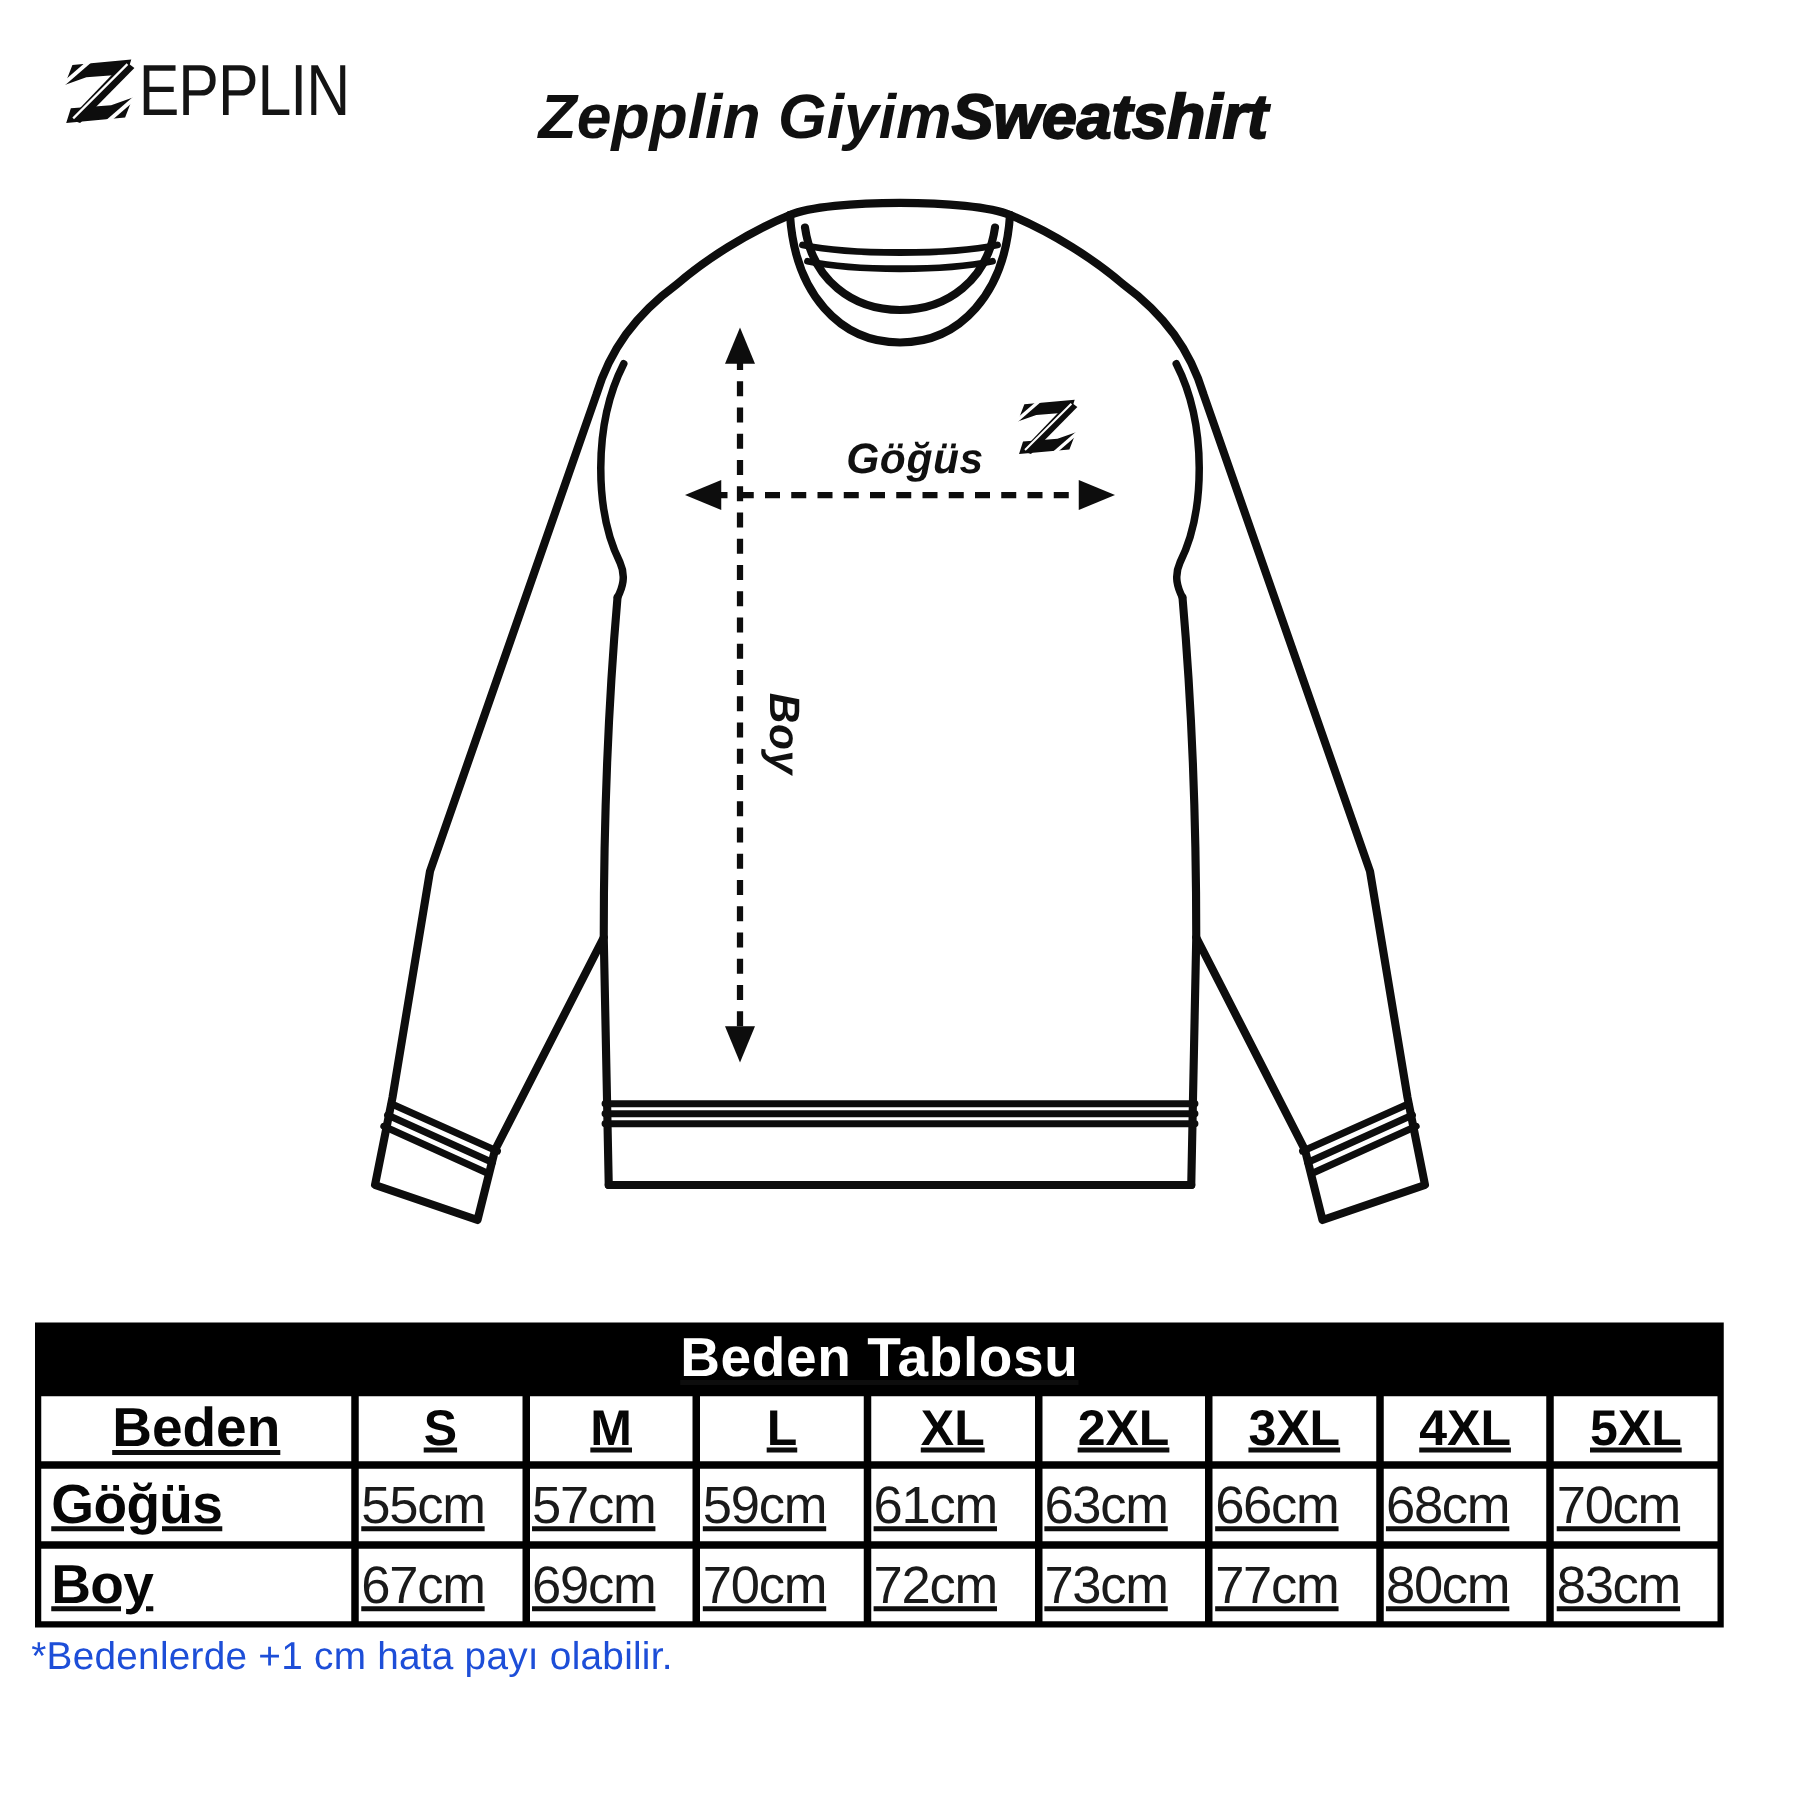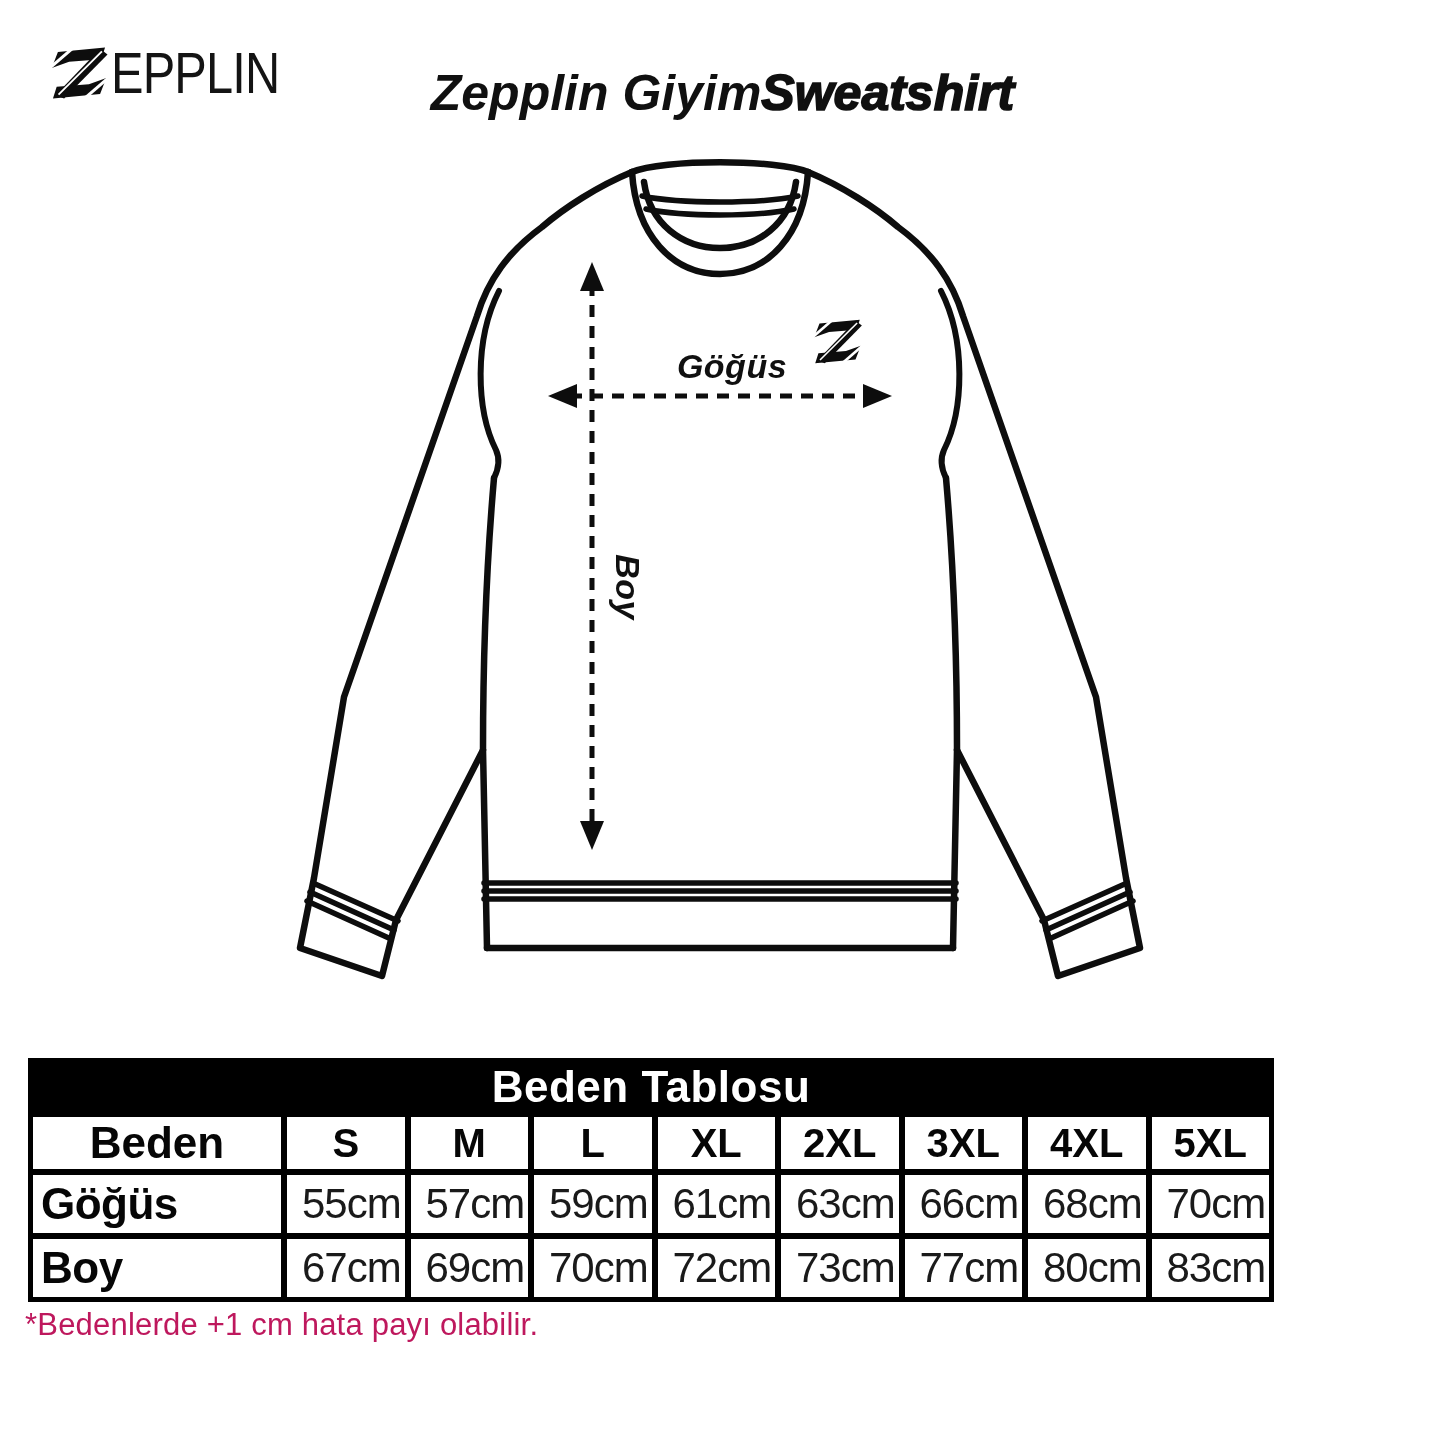--- a/index.html
+++ b/index.html
@@ -37,38 +37,38 @@
   
   .diagram{position:absolute;left:280px;top:150px;width:880px;height:880px;}
   .diagram svg{display:block;}
   .dim-label{
     font-family:"Liberation Sans",sans-serif;font-style:italic;
     font-weight:700;font-size:34px;fill:#101010;letter-spacing:.5px;
   }
 
   
   .size-table{
-    position:absolute;left:28px;top:1058px;width:1246px;
+    position:absolute;left:28px;top:1058px;width:1351px;
     background:var(--frame);
     display:grid;grid-template-columns:248px repeat(8,1fr);
-    gap:6px;padding:5px;
+    gap:6px;padding:5px;text-decoration:underline;
   }
   .band{
     grid-column:1/-1;height:48px;background:var(--frame);color:var(--band-text);
     display:flex;align-items:center;justify-content:center;
     font-weight:700;font-size:44px;letter-spacing:.5px;
   }
   .cell{background:var(--cell);display:flex;align-items:center;color:#060606;text-align:right;}
   .cell.head{justify-content:center;font-weight:700;font-size:40px;height:52px;}
   .cell.head-first{font-size:44px;}
   .cell.rowlab{font-weight:700;font-size:44px;padding-left:8px;height:58px;letter-spacing:-.5px;}
-  .cell.val{font-weight:400;font-size:42px;padding-left:15px;height:58px;color:#1a1a1a;letter-spacing:-1px;}
+  .cell.val{font-weight:400;font-size:42px;padding-left:2px;height:58px;color:#1a1a1a;letter-spacing:-1px;}
 
   
-  .footnote{position:absolute;left:25px;top:1307px;font-size:31px;color:#be185d;letter-spacing:.2px;}
+  .footnote{position:absolute;left:25px;top:1307px;font-size:31px;color:#1d4ed8;letter-spacing:.2px;}
 </style>
 </head>
 <body>
 
 <svg width="0" height="0" style="position:absolute" aria-hidden="true">
   <symbol id="zsym" viewBox="0 0 100 100">
     <g>
       <path fill="#0d0d0d" d="M16,16 L92,9 L86,28 L34,32 L6,42 Z"></path>
       <path fill="#0d0d0d" d="M84,11 L96,20 L26,91 L12,86 Z"></path>
       <path fill="#0d0d0d" d="M84,84 L8,91 L14,72 L66,68 L94,58 Z"></path>

